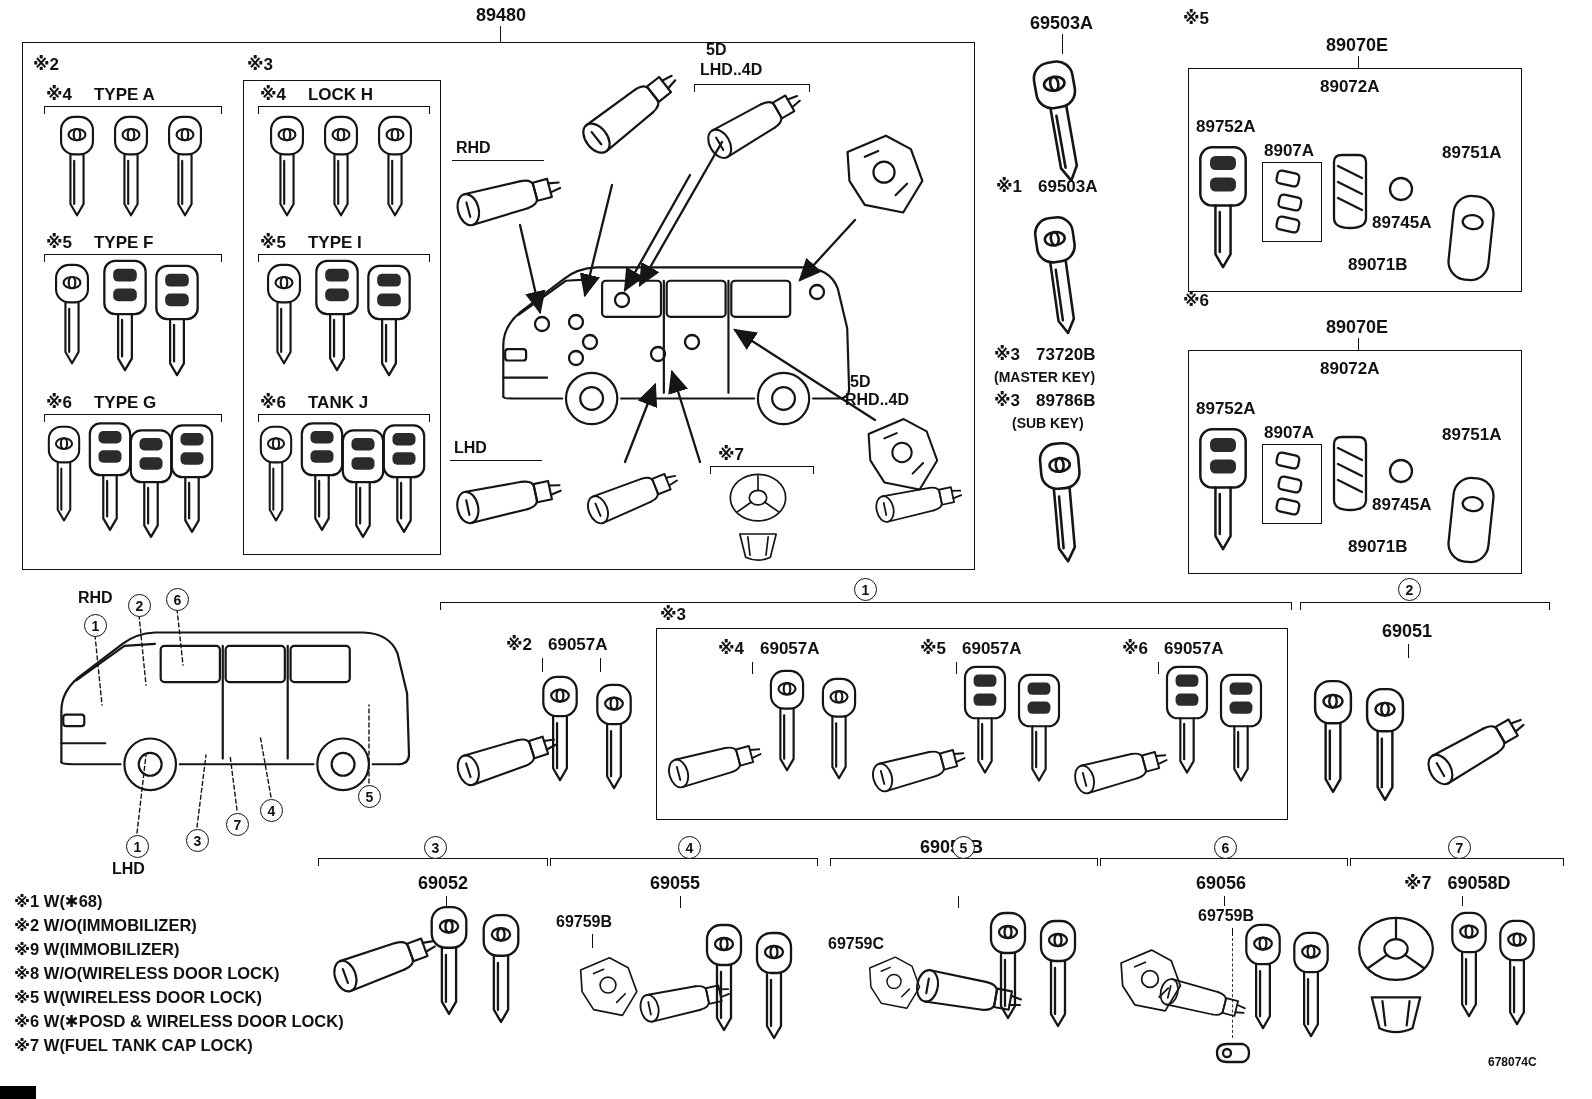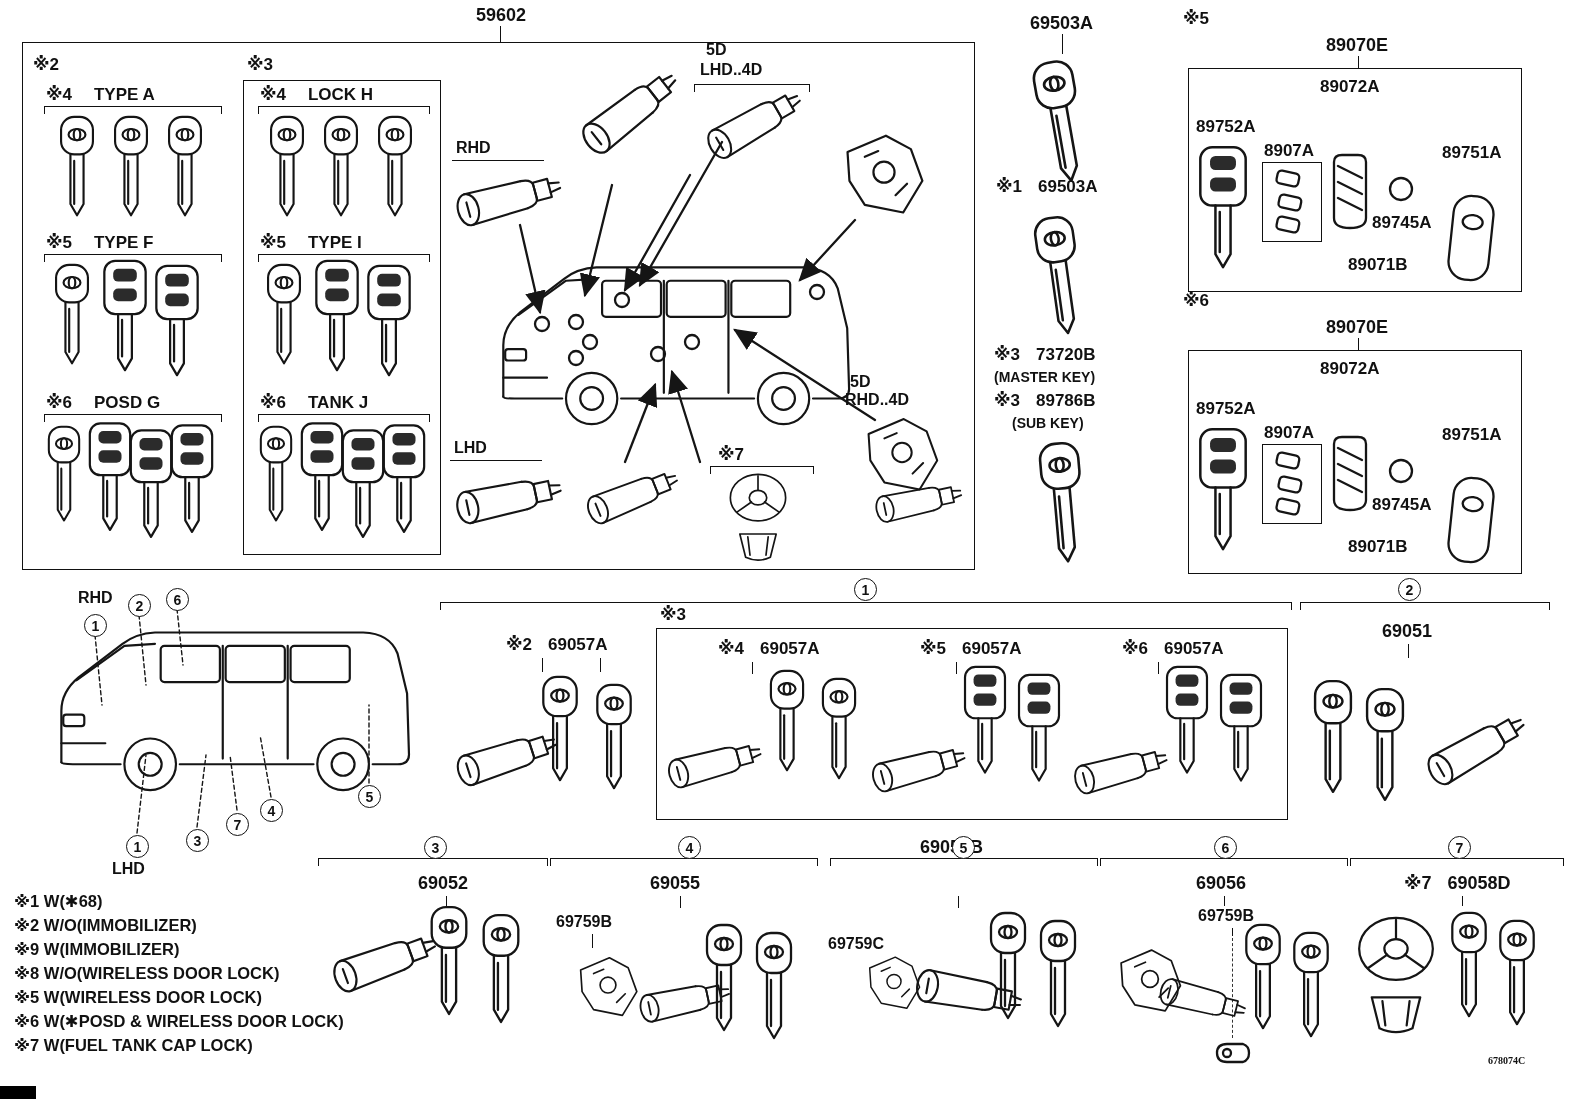--- a/index.html
+++ b/index.html
@@ -1,20 +1,20 @@
 <!DOCTYPE html>
 <html><head>
 <meta charset="utf-8">
 <style>
   html,body{margin:0;padding:0;background:#9a9a9a;}
   .canvas{position:relative;width:1592px;height:1099px;background:#ffffff;
           font-family:"Liberation Sans","DejaVu Sans",sans-serif;color:#111;overflow:hidden;}
   .t{position:absolute;font-weight:700;font-size:17px;line-height:1;white-space:nowrap;}
   .s14{font-size:14px;}
-  .s15{font-size:10px;font-family:Liberation Serif, serif;}
+  .s15{font-size:12px;}
   .s16{font-size:16px;}
   .s18{font-size:18px;}
   .pair{display:flex;gap:16px;}
   .pair.g22{gap:22px;}
   .box{position:absolute;border:1.6px solid #111;}
   .brk{position:absolute;border:1.6px solid #111;border-bottom:none;height:7px;}
   .vln{position:absolute;border-left:1.6px solid #111;width:0;}
   .vld{position:absolute;border-left:1.6px dashed #333;width:0;}
   .hln{position:absolute;border-top:1.6px solid #111;height:0;}
   .circ{position:absolute;width:21px;height:21px;border:1.8px solid #111;border-radius:50%;
@@ -106,21 +106,21 @@
         <rect x="16" y="34" width="22" height="13" rx="4" transform="rotate(12 27 40)"></rect>
         <rect x="14" y="56" width="22" height="13" rx="4" transform="rotate(12 25 62)"></rect>
       </symbol>
       <symbol id="clip" viewBox="0 0 40 26">
         <path d="M4,13 Q4,4 14,4 L30,4 Q36,6 36,13 Q36,20 30,22 L14,22 Q4,22 4,13 Z"></path>
         <circle cx="14" cy="13" r="4"></circle>
       </symbol>
     </defs>
   </svg>
 
-  <div class="t s18" style="left:470px;top:6px;width:62px;text-align:center">59602</div>
+  <div class="t s18" style="left:470px;top:6px;width:62px;text-align:center">89480</div>
   <div class="vln" style="left:500px;top:26px;height:16px"></div>
   <div class="box" style="left:22px;top:42px;width:951px;height:526px"></div>
 
   <div class="t" style="left:33px;top:56px">※2</div>
 
   <div class="t pair g22" style="left:46px;top:86px">
     <span>※4</span>
     <span>TYPE A</span>
   </div>
   <div class="brk" style="left:44px;top:106px;width:176px"></div>
@@ -144,21 +144,21 @@
     </svg>
   <svg class="ink" style="left:100px;top:258px;width:50px;height:122px" viewBox="0 0 50 124">
       <use href="#keyR"></use>
     </svg>
   <svg class="ink" style="left:152px;top:263px;width:50px;height:122px" viewBox="0 0 50 124">
       <use href="#keyR"></use>
     </svg>
 
   <div class="t pair g22" style="left:46px;top:394px">
     <span>※6</span>
-    <span>POSD G</span>
+    <span>TYPE G</span>
   </div>
   <div class="brk" style="left:44px;top:414px;width:176px"></div>
   <svg class="ink" style="left:44px;top:424px;width:40px;height:100px" viewBox="0 0 44 112">
       <use href="#keyA"></use>
     </svg>
   <svg class="ink" style="left:86px;top:420px;width:48px;height:120px" viewBox="0 0 50 124">
       <use href="#keyR"></use>
     </svg>
   <svg class="ink" style="left:127px;top:427px;width:48px;height:120px" viewBox="0 0 50 124">
       <use href="#keyR"></use>

